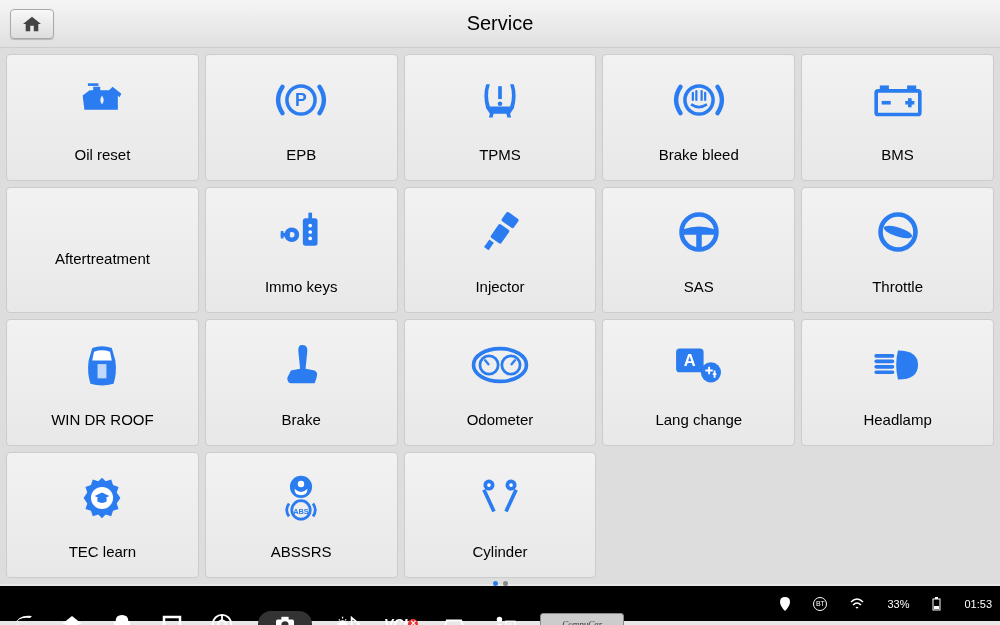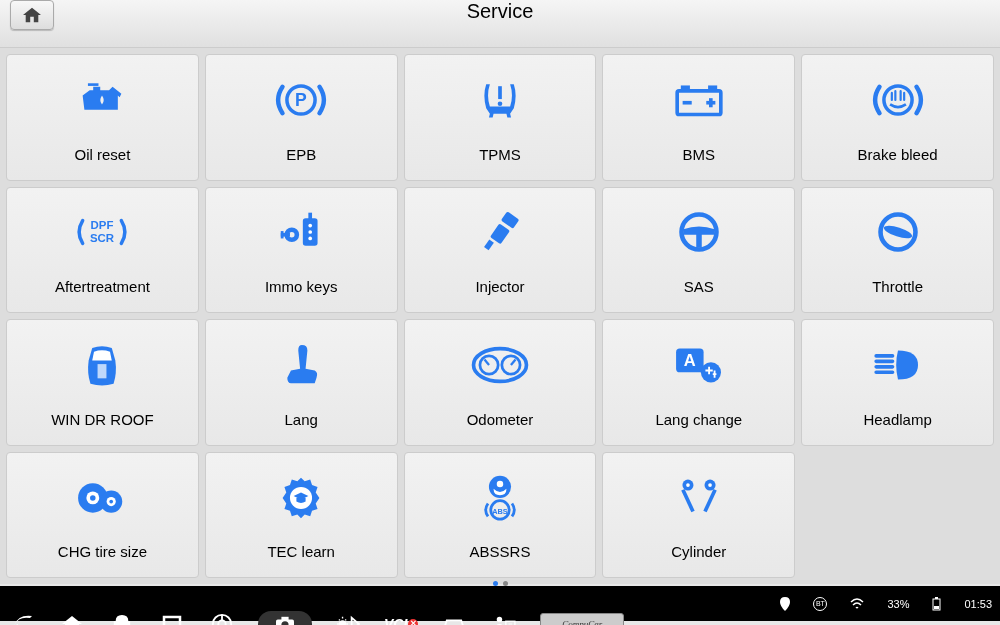--- a/index.html
+++ b/index.html
@@ -2,20 +2,21 @@
 <html><head>
 <meta charset="utf-8">
 <style>
   * { box-sizing: border-box; margin: 0; padding: 0; }
   html, body { width: 1000px; height: 625px; font-family: Arial, sans-serif; background: #e8e8e8; overflow: hidden; }
   .header {
     height: 48px;
     background: linear-gradient(#f5f5f5, #e0e0e0);
     border-bottom: 1px solid #ccc;
     display: flex;
+    align-items: center;
     padding: 0 10px;
     position: relative;
   }
   .home-btn {
     width: 44px; height: 30px;
     background: linear-gradient(#f8f8f8, #ddd);
     border: 1px solid #aaa;
     border-radius: 4px;
     display: flex; align-items: center; justify-content: center;
     cursor: pointer;
@@ -124,54 +125,46 @@
           <path class="svg-blue" d="M10 8 Q6 20 10 34 L14 40 L13 44 L17 44 L18 40 L32 40 L33 44 L37 44 L36 40 L40 34 Q44 20 40 8 L36 8 Q40 20 36 32 L14 32 Q10 20 14 8 Z"></path>
           <rect x="23" y="10" width="4" height="14" fill="#2a7cf0"></rect>
           <circle cx="25" cy="29" r="2.5" fill="#2a7cf0"></circle>
         </svg>
     </div>
     <div class="label">TPMS</div>
   </div>
 
   <div class="tile">
     <div class="icon-box">
+      <svg width="62" height="44" viewBox="0 0 70 50">
+          <circle cx="35" cy="25" r="16" fill="none" stroke="#2a7cf0" stroke-width="4"></circle>
+          <path d="M28 17 L28 25 M32 15 L32 25 M38 15 L38 25 M42 17 L42 25" stroke="#2a7cf0" stroke-width="2.5" stroke-linecap="round"></path>
+          <path d="M26 30 Q35 36 44 30" fill="none" stroke="#2a7cf0" stroke-width="3"></path>
+          <path d="M14 10 Q4 25 14 40" fill="none" stroke="#2a7cf0" stroke-width="5" stroke-linecap="round"></path>
+          <path d="M56 10 Q66 25 56 40" fill="none" stroke="#2a7cf0" stroke-width="5" stroke-linecap="round"></path>
+        </svg>
+    </div>
+    <div class="label">Brake bleed</div>
+  </div>
+
+  <div class="tile">
+    <div class="icon-box">
       <svg width="56" height="40" viewBox="0 0 60 44">
           <rect x="6" y="12" width="48" height="26" rx="2" fill="none" stroke="#2a7cf0" stroke-width="4"></rect>
           <rect x="10" y="6" width="10" height="6" fill="#2a7cf0"></rect>
           <rect x="40" y="6" width="10" height="6" fill="#2a7cf0"></rect>
           <rect x="12" y="23" width="10" height="4" fill="#2a7cf0"></rect>
           <rect x="38" y="23" width="10" height="4" fill="#2a7cf0"></rect>
           <rect x="41" y="20" width="4" height="10" fill="#2a7cf0"></rect>
         </svg>
     </div>
     <div class="label">BMS</div>
   </div>
 
   <div class="tile">
-    <div class="icon-box">
-      <svg width="62" height="44" viewBox="0 0 70 50">
-          <circle cx="35" cy="25" r="16" fill="none" stroke="#2a7cf0" stroke-width="4"></circle>
-          <path d="M28 17 L28 25 M32 15 L32 25 M38 15 L38 25 M42 17 L42 25" stroke="#2a7cf0" stroke-width="2.5" stroke-linecap="round"></path>
-          <path d="M26 30 Q35 36 44 30" fill="none" stroke="#2a7cf0" stroke-width="3"></path>
-          <path d="M14 10 Q4 25 14 40" fill="none" stroke="#2a7cf0" stroke-width="5" stroke-linecap="round"></path>
-          <path d="M56 10 Q66 25 56 40" fill="none" stroke="#2a7cf0" stroke-width="5" stroke-linecap="round"></path>
-        </svg>
-    </div>
-    <div class="label">Brake bleed</div>
-  </div>
-
-  <div class="tile">
-    <div class="icon-box">
-      <svg width="64" height="44" viewBox="0 0 70 50">
-          <text x="35" y="22" text-anchor="middle" font-size="13" font-weight="bold" fill="#2a7cf0">DPF</text>
-          <text x="35" y="36" text-anchor="middle" font-size="13" font-weight="bold" fill="#2a7cf0">SCR</text>
-          <path d="M13 12 Q5 25 13 38" fill="none" stroke="#2a7cf0" stroke-width="4" stroke-linecap="round"></path>
-          <path d="M57 12 Q65 25 57 38" fill="none" stroke="#2a7cf0" stroke-width="4" stroke-linecap="round"></path>
-        </svg>
-    </div>
     <div class="label">Aftertreatment</div>
   </div>
 
   <div class="tile">
     <div class="icon-box">
       <svg width="52" height="46" viewBox="0 0 56 50">
           <rect x="30" y="10" width="16" height="30" rx="3" fill="#2a7cf0"></rect>
           <rect x="36" y="4" width="4" height="8" fill="#2a7cf0"></rect>
           <circle cx="38" cy="18" r="2" fill="#fff"></circle>
           <circle cx="38" cy="25" r="2" fill="#fff"></circle>
@@ -226,21 +219,21 @@
     </div>
     <div class="label">WIN DR ROOF</div>
   </div>
 
   <div class="tile">
     <div class="icon-box">
       <svg width="42" height="48" viewBox="0 0 46 52">
           <path class="svg-blue" d="M24 4 Q30 4 30 10 L28 30 L38 32 Q42 34 40 40 L38 46 L12 46 Q8 46 8 40 L12 32 L22 30 L20 10 Q20 4 24 4 Z"></path>
         </svg>
     </div>
-    <div class="label">Lang</div>
+    <div class="label">Brake</div>
   </div>
 
   <div class="tile">
     <div class="icon-box">
       <svg width="60" height="42" viewBox="0 0 64 46">
           <ellipse cx="32" cy="23" rx="29" ry="18" fill="none" stroke="#2a7cf0" stroke-width="4"></ellipse>
           <circle cx="20" cy="23" r="10" fill="none" stroke="#2a7cf0" stroke-width="3"></circle>
           <circle cx="44" cy="23" r="10" fill="none" stroke="#2a7cf0" stroke-width="3"></circle>
           <path d="M20 23 L15 17" stroke="#2a7cf0" stroke-width="2.5"></path>
           <path d="M44 23 L49 17" stroke="#2a7cf0" stroke-width="2.5"></path>
@@ -264,33 +257,20 @@
   <div class="tile">
     <div class="icon-box">
       <svg width="56" height="40" viewBox="0 0 60 44">
           <path class="svg-blue" d="M30 6 Q52 6 52 22 Q52 38 30 38 Q26 22 30 6 Z"></path>
           <path d="M6 12 L24 12 M6 18 L24 18 M6 24 L24 24 M6 30 L24 30" stroke="#2a7cf0" stroke-width="4" stroke-linecap="round"></path>
         </svg>
     </div>
     <div class="label">Headlamp</div>
   </div>
 
-  <div class="tile">
-    <div class="icon-box">
-      <svg width="56" height="46" viewBox="0 0 60 50">
-          <circle cx="20" cy="26" r="16" fill="#2a7cf0"></circle>
-          <circle cx="20" cy="26" r="7" fill="#fff"></circle>
-          <circle cx="20" cy="26" r="3" fill="#2a7cf0"></circle>
-          <circle cx="40" cy="30" r="12" fill="#2a7cf0"></circle>
-          <circle cx="40" cy="30" r="5" fill="#fff"></circle>
-          <circle cx="40" cy="30" r="2" fill="#2a7cf0"></circle>
-        </svg>
-    </div>
-    <div class="label">CHG tire size</div>
-  </div>
 
   <div class="tile">
     <div class="icon-box">
       <svg width="48" height="46" viewBox="0 0 52 50">
           <path class="svg-blue" d="M26 4 L30 8 L36 6 L38 12 L44 14 L42 20 L46 26 L42 32 L44 38 L38 40 L36 46 L30 44 L26 48 L22 44 L16 46 L14 40 L8 38 L10 32 L6 26 L10 20 L8 14 L14 12 L16 6 L22 8 Z"></path>
           <circle cx="26" cy="26" r="12" fill="#fff"></circle>
           <path d="M18 24 L26 20 L34 24 L26 28 Z" fill="#2a7cf0"></path>
           <path d="M21 26 L21 30 Q26 33 31 30 L31 26" fill="#2a7cf0"></path>
         </svg>
     </div>

